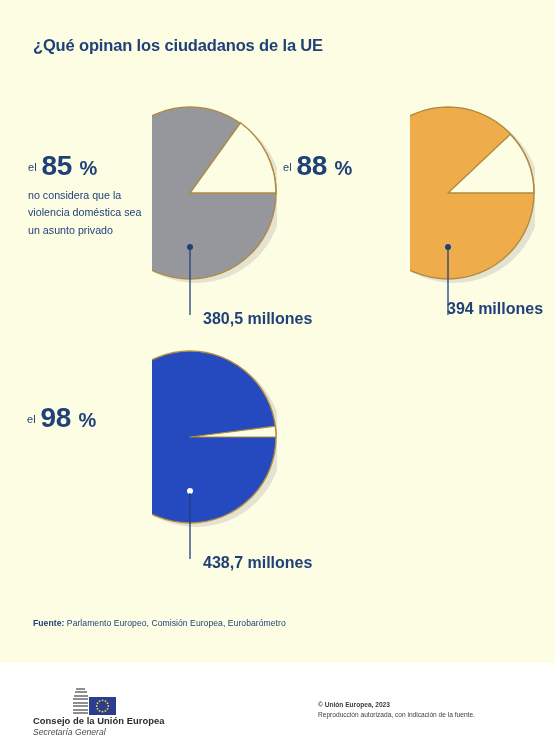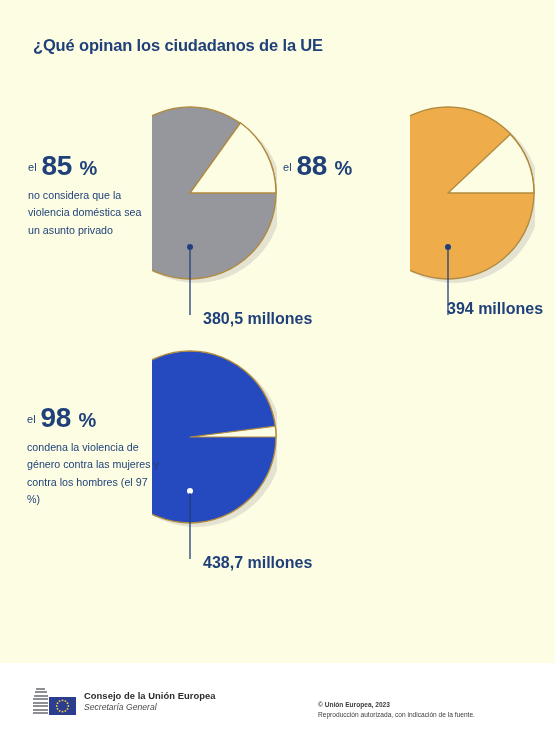--- a/index.html
+++ b/index.html
@@ -115,20 +115,21 @@
     width: 555px;
     height: 87px;
     background: #ffffff;
   }
   .footer-logo {
     position: absolute;
     left: 33px;
     top: 688px;
     display: flex;
     align-items: center;
+    flex-direction: column;
   }
   .logo-mark {
     display: flex;
     align-items: flex-end;
     margin-right: 8px;
   }
   .logo-lines {
     width: 15px;
     height: 26px;
     display: flex;
@@ -258,27 +259,30 @@
       <span class="stat-pct">%</span>
     </div>
   </div>
 
   <div class="stat stat-3">
     <div class="stat-head">
       <span class="stat-el">el</span>
       <span class="stat-num">98</span>
       <span class="stat-pct">%</span>
     </div>
-    <div class="stat-body">condena la violencia de género contra las mujeres y contra los hombres (el 97 %)</div>
   </div>
 
   <div class="millones m-1">380,5 millones</div>
   <div class="millones m-2">394 millones</div>
   <div class="millones m-3">438,7 millones</div>
 
+  <div class="source">
+    <b>Fuente:</b>
+    <span>Parlamento Europeo, Comisión Europea, Eurobarómetro</span>
+  </div>
 
   <div class="footer"></div>
 
   <div class="footer-logo">
     <div class="logo-mark">
       <div class="logo-lines">
         <i></i>
           <i></i>
           <i></i>
           <i></i>

